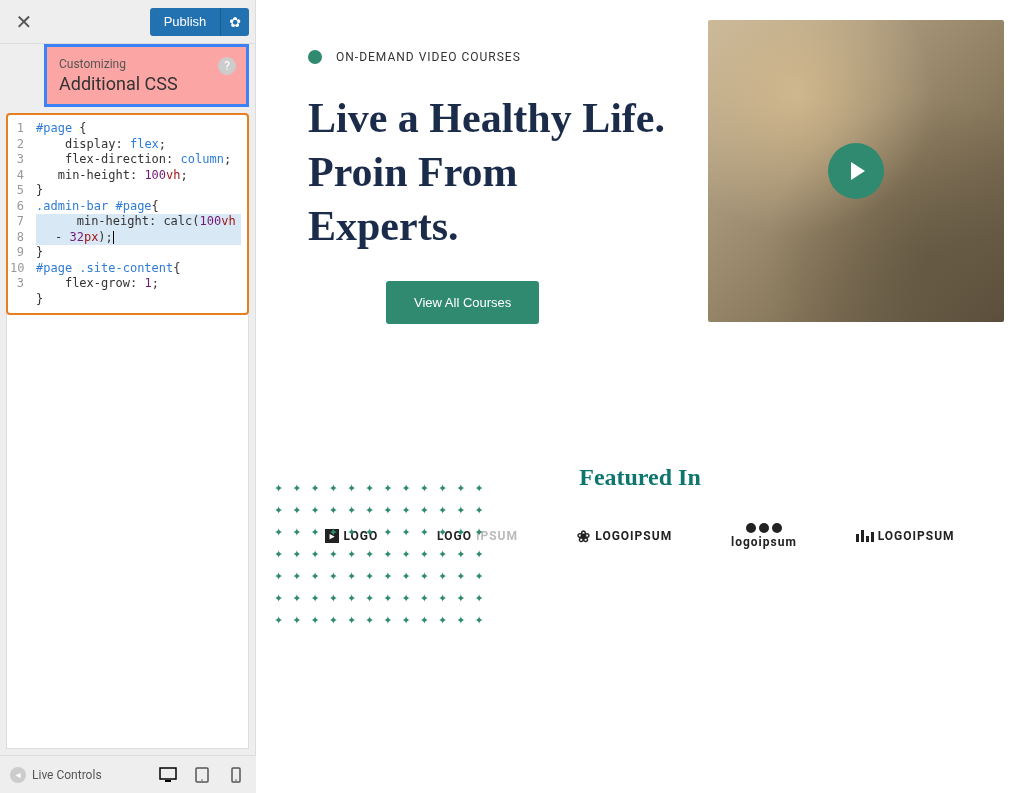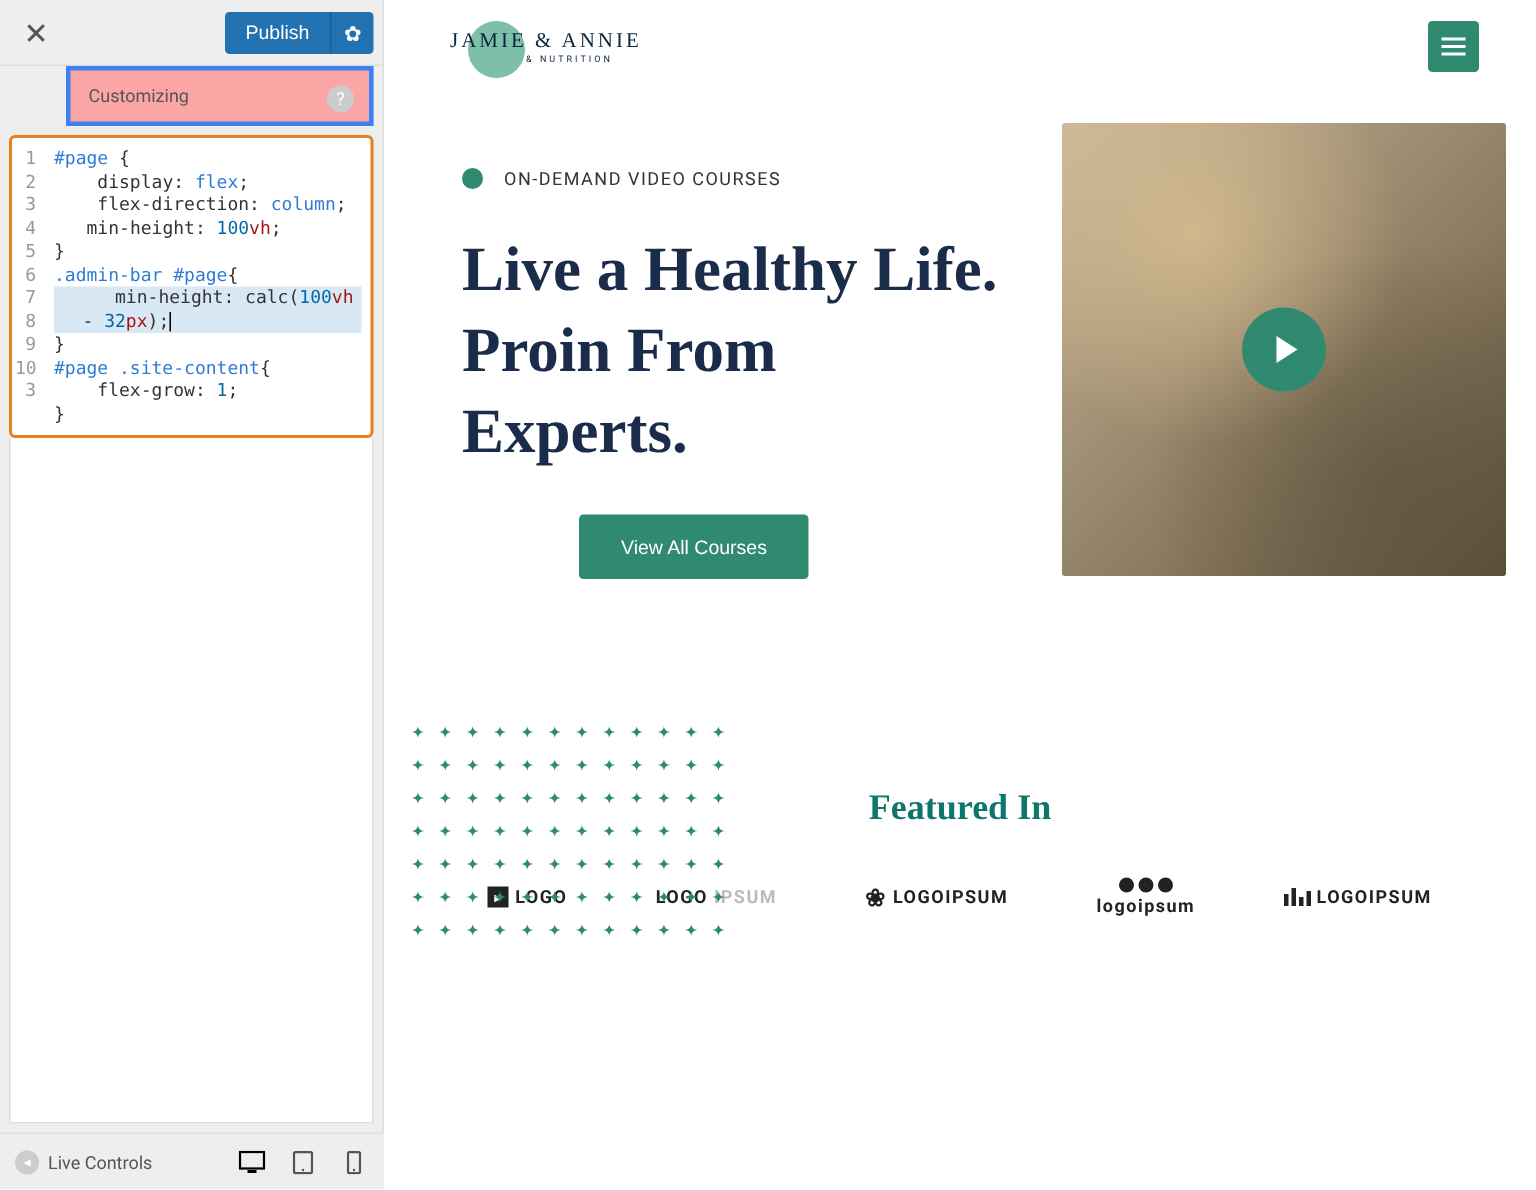--- a/index.html
+++ b/index.html
@@ -22,21 +22,21 @@
 .code-editor { display: flex; font-family: Menlo, Consolas, monospace; font-size: 12px; line-height: 15.5px; }
 .gutter { width: 24px; text-align: right; color: #999; padding: 4px 4px 4px 0; user-select: none; }
 .gutter div { padding-right: 6px; }
 .code-lines { flex: 1; padding: 4px 4px 4px 2px; white-space: pre-wrap; word-break: break-all; }
 .code-lines div { min-height: 15.5px; }
 .hl { background: #d8e8f5; display: block; padding-left: 19px; }
 .tok-sel { color: #2e7cd6; }
 .tok-prop { color: #333; }
 .tok-kw { color: #2e7cd6; }
 .tok-fn { color: #333; }
-.tok-num { color: #0369a1; }
+.tok-num { color: #701a75; }
 .tok-unit { color: #a31515; }
 .tok-punc { color: #333; }
 .cursor-bar { display: inline-block; width: 1px; height: 13px; background: #000; vertical-align: middle; }
 
 .panel-fill { flex: 1; background: #fff; margin: 0 6px 6px 6px; border: 1px solid #ddd; border-top: none; }
 
 
 .device-bar { position: absolute; left: 0; bottom: 0; width: 256px; height: 38px; background: #eee; border-top: 1px solid #ddd; display: flex; align-items: center; padding: 0 10px; gap: 8px; }
 .hide-controls { display: flex; align-items: center; gap: 6px; color: #555; font-size: 12px; cursor: pointer; flex: 1; }
 .hide-arrow { width: 16px; height: 16px; border-radius: 50%; background: #ccc; color: #fff; display: flex; align-items: center; justify-content: center; font-size: 10px; }
@@ -94,20 +94,21 @@
       <button class="gear-btn">
         <span>✿</span>
       </button>
     </div>
   </div>
 
   <div style="position:relative;">
 
     <div class="panel-header">
       <div class="customizing">Customizing</div>
+      <div class="panel-title">Additional CSS</div>
       <div class="help-icon">?</div>
     </div>
   </div>
 
   <div class="editor-wrap">
     <div class="code-editor">
       <div class="gutter" id="gutter">
           <div>1</div>
           <div>2</div>
           <div>3</div>
@@ -148,32 +149,20 @@
     <div class="dev-icon">
       <svg width="10" height="16" viewBox="0 0 10 16">
           <rect x="1" y="1" width="8" height="14" fill="none" stroke="currentColor" stroke-width="1.5" rx="1"></rect>
           <circle cx="5" cy="13" r="0.8" fill="currentColor"></circle>
         </svg>
     </div>
   </div>
 </div>
 
 <div class="preview">
-  <div class="site-header">
-    <div class="logo-mark">
-      <div class="logo-circle"></div>
-      <div>
-        <div class="logo-text">JAMIE &amp; ANNIE</div>
-        <div class="logo-sub">HEALTH &amp; NUTRITION</div>
-      </div>
-    </div>
-    <div class="hamburger">
-        <span></span>
-      </div>
-  </div>
 
   <div class="hero">
     <div class="hero-left">
       <div class="eyebrow">
         <span class="dot"></span>
         <span class="eyebrow-text">ON-DEMAND VIDEO COURSES</span>
       </div>
       <h1 class="hero-title">Live a Healthy Life. Proin From Experts.</h1>
       <button class="cta-btn">View All Courses</button>
     </div>

